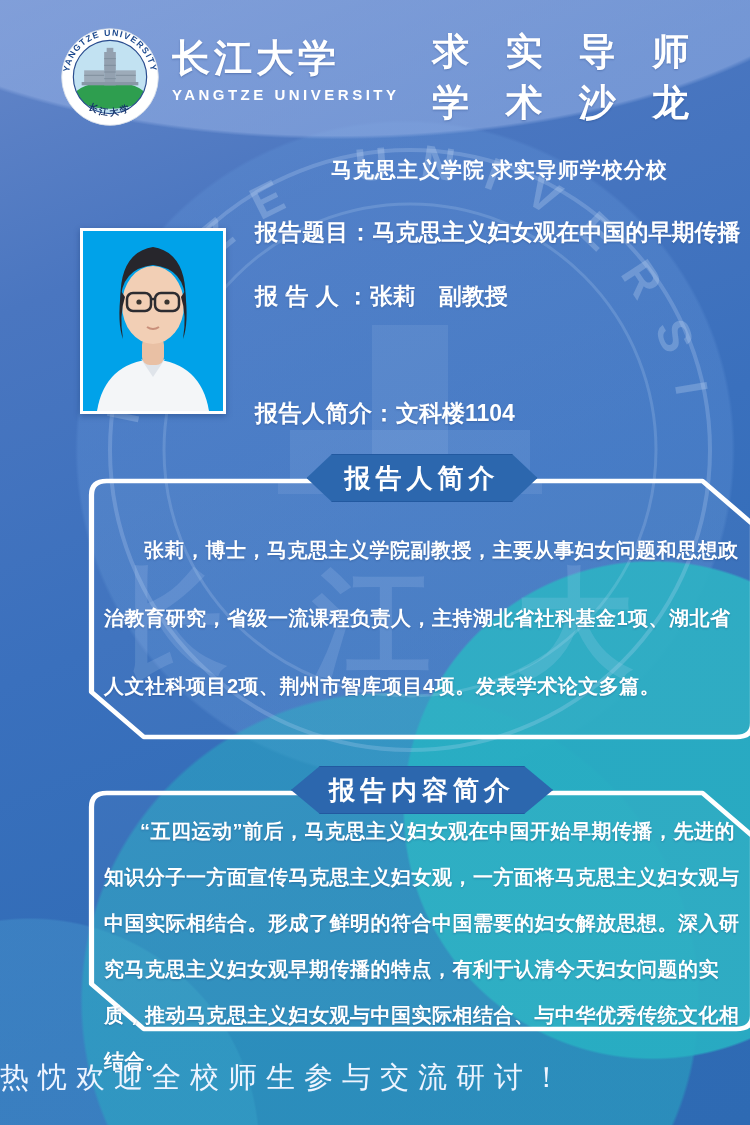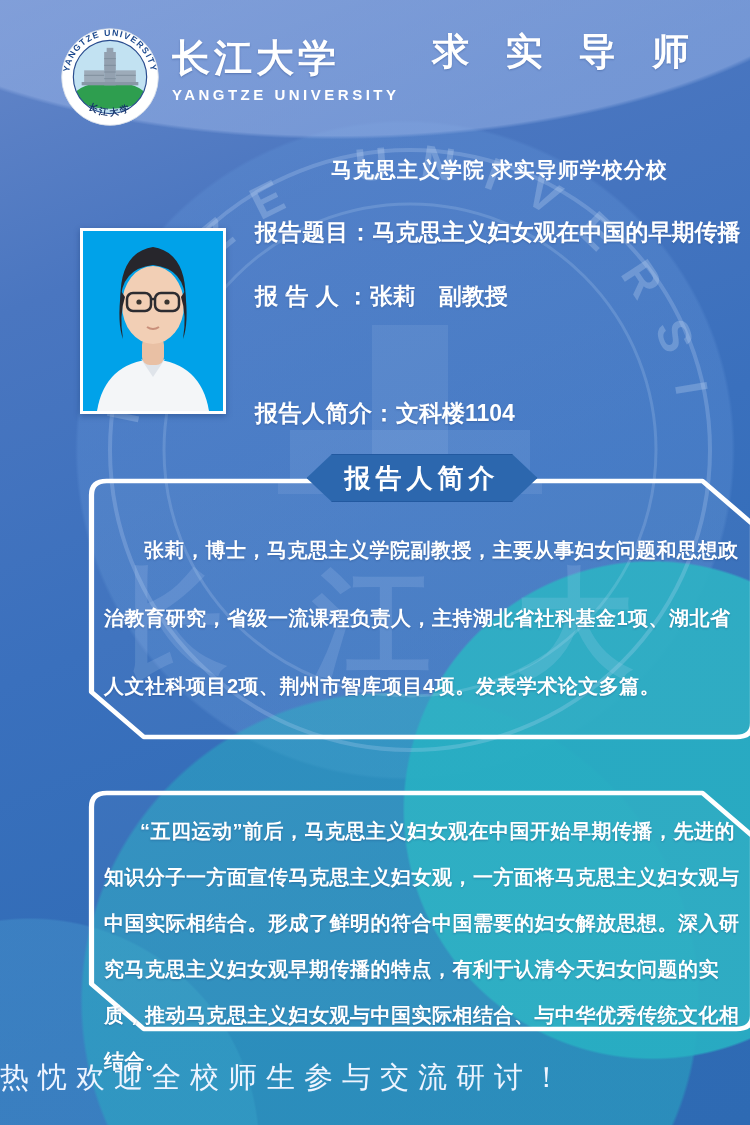--- a/index.html
+++ b/index.html
@@ -120,20 +120,21 @@
       </text>
     </svg>
 
     <div class="uni-block">
       <div class="uni-cn">长江大学</div>
       <div class="uni-en">YANGTZE  UNIVERSITY</div>
     </div>
 
     <div class="salon">
       <div>求 实 导 师</div>
+      <div>学 术 沙 龙</div>
     </div>
 
     <div class="subtitle">马克思主义学院 求实导师学校分校</div>
 
     <div class="photo">
       <svg viewBox="0 0 140 180">
         <rect x="0" y="0" width="140" height="180" fill="#00a2e9"></rect>
         <path d="M14,180 Q22,132 70,128 Q118,132 126,180 Z" fill="#f4f6f8"></path>
         <path d="M58,128 L70,146 L82,128 L70,133 Z" fill="#dfe4ea"></path>
         <rect x="59" y="106" width="22" height="28" rx="8" fill="#e9c0a4"></rect>
@@ -167,19 +168,22 @@
       <div class="badge">
         <span>报告人简介</span>
       </div>
       <div class="box-body">张莉，博士，马克思主义学院副教授，主要从事妇女问题和思想政治教育研究，省级一流课程负责人，主持湖北省社科基金1项、湖北省人文社科项目2项、荆州市智库项目4项。发表学术论文多篇。</div>
     </div>
 
     <div class="boxwrap bw2">
       <svg class="box-svg" viewBox="0 0 574 242" preserveAspectRatio="none">
         <path d="M 16,3 H 528 L 571,46 V 225 Q 571,239 557,239 H 48 L 3,194 V 17 Q 3,3 16,3 Z" fill="rgba(255,255,255,0.03)" stroke="#ffffff" stroke-width="4.5" stroke-linejoin="round"></path>
       </svg>
+      <div class="badge">
+        <span>报告内容简介</span>
+      </div>
       <div class="box-body">“五四运动”前后，马克思主义妇女观在中国开始早期传播，先进的知识分子一方面宣传马克思主义妇女观，一方面将马克思主义妇女观与中国实际相结合。形成了鲜明的符合中国需要的妇女解放思想。深入研究马克思主义妇女观早期传播的特点，有利于认清今天妇女问题的实质，推动马克思主义妇女观与中国实际相结合、与中华优秀传统文化相结合。</div>
     </div>
 
     <div class="footer">热忱欢迎全校师生参与交流研讨！</div>
 
   </div>
 </div>
 
 </body></html>

